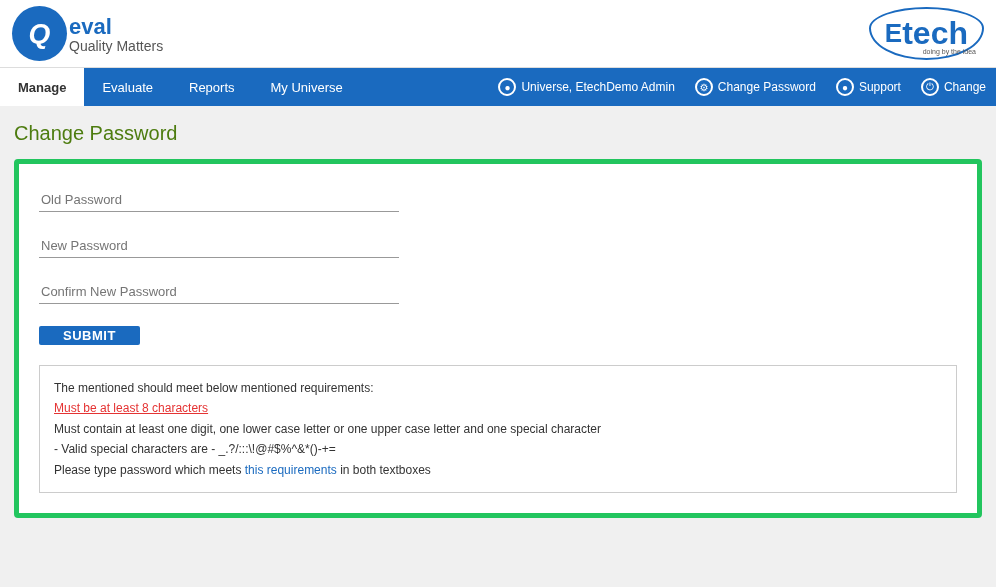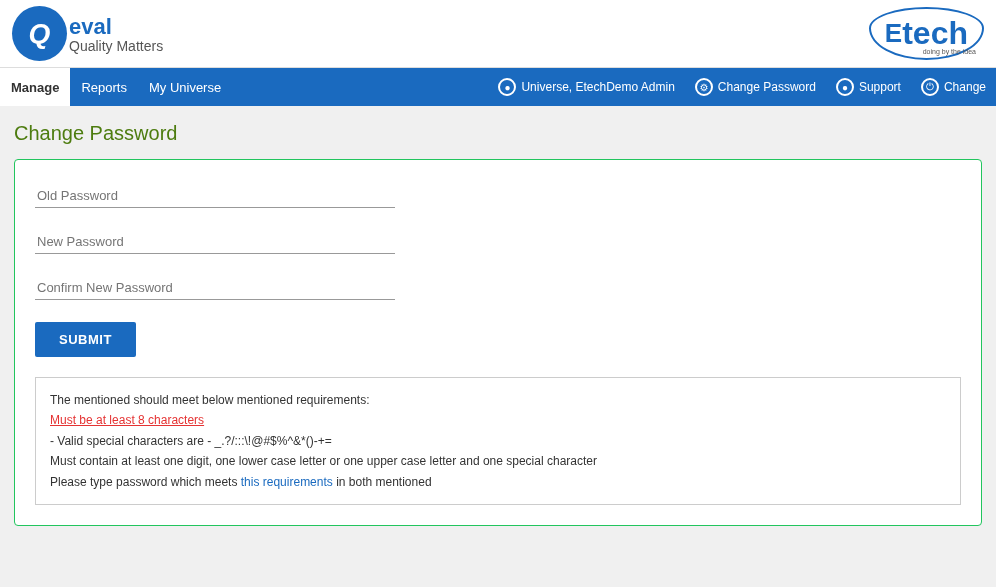--- a/index.html
+++ b/index.html
@@ -58,21 +58,21 @@
     
     .navbar {
       background: #1a6abf;
       display: flex;
       align-items: center;
       height: 38px;
     }
     .nav-left { display: flex; align-items: center; }
     .nav-item {
       color: #fff;
-      padding: 0 11px;
+      padding: 0 18px;
       height: 38px;
       display: flex; align-items: center;
       cursor: pointer;
       font-size: 13px;
       white-space: nowrap;
     }
     .nav-item.active {
       background: #fff;
       color: #333;
       font-weight: bold;
@@ -110,21 +110,21 @@
       margin-bottom: 14px;
       font-weight: normal;
     }
     .page-title span {
       color: #4d7c0f;
     }
 
     
     .form-card {
       background: #fff;
-      border: 1px solid #22c55e;
+      border: 5px solid #22c55e;
       border-radius: 4px;
       padding: 24px 20px 20px 20px;
       max-width: 970px;
     }
 
     .form-group {
       margin-bottom: 22px;
     }
     .form-input {
       width: 360px;
@@ -135,21 +135,21 @@
       color: #999;
       padding: 4px 2px;
       background: transparent;
       display: block;
     }
 
     .submit-btn {
       background: #1a6abf;
       color: #fff;
       border: none;
-      padding: 10px 24px;
+      padding: 2px 24px;
       font-size: 13px;
       font-weight: bold;
       cursor: pointer;
       border-radius: 2px;
       letter-spacing: 0.5px;
       margin-bottom: 20px;
     }
 
     
     .requirements-box {
@@ -188,20 +188,23 @@
     </div>
   </div>
 </div>
 
 <div class="navbar">
   <div class="nav-left">
     <div class="nav-item active">
       <span>Manage</span>
     </div>
     <div class="nav-item">
+      <span>Evaluate</span>
+    </div>
+    <div class="nav-item">
       <span>Reports</span>
     </div>
     <div class="nav-item">
       <span>My Universe</span>
     </div>
   </div>
   <div class="nav-right">
     <div class="nav-right-item">
       <div class="nav-icon">●</div>
       <span>Universe, EtechDemo Admin</span>
@@ -242,20 +245,20 @@
       <input type="password" class="form-input" placeholder="Confirm New Password" style="">
     </div>
 
     
     <button class="submit-btn">SUBMIT</button>
 
     
     <div class="requirements-box">
       <div class="req-title">The mentioned should meet below mentioned requirements:</div>
       <div class="req-red">Must be at least 8 characters</div>
+      <div>Must contain at least one digit, one lower case letter or one upper case letter and one special character</div>
       <div>- Valid special characters are - _.?/:::\!@#$%^&amp;*()-+=</div>
-      <div>Must contain at least one digit, one lower case letter or one upper case letter and one special character</div>
       <div>
-        <span>Please type password which meets </span><span class="req-blue">this requirements</span><span> in both mentioned</span>
+        <span>Please type password which meets </span><span class="req-blue">this requirements</span><span> in both textboxes</span>
       </div>
     </div>
   </div>
 </div>
 
 </body></html>

